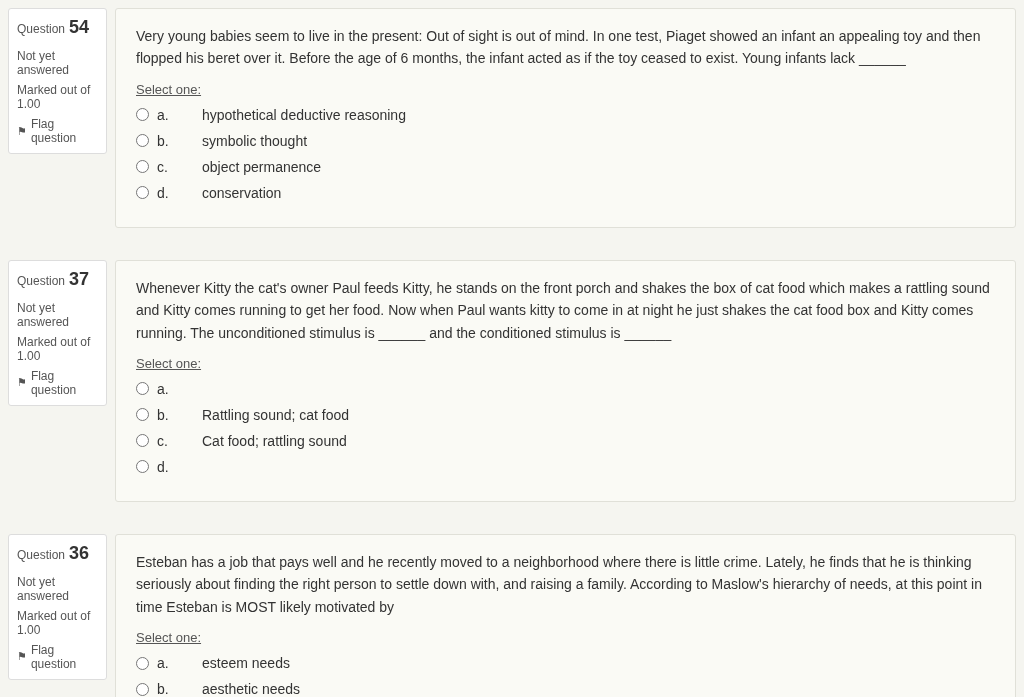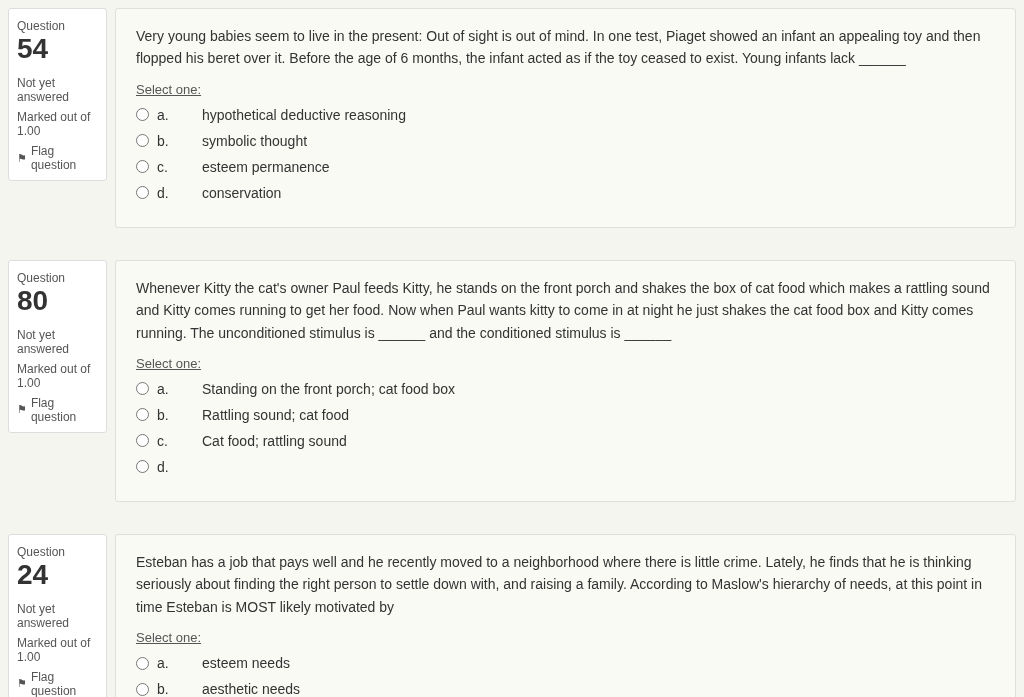--- a/index.html
+++ b/index.html
@@ -28,21 +28,21 @@
       border-radius: 3px;
       padding: 8px;
       margin-bottom: 8px;
     }
     .question-label {
       font-size: 12px;
       color: #555;
       text-align: right;
     }
     .question-number {
-      font-size: 28px;
+      font-size: 18px;
       font-weight: bold;
       color: #333;
     }
     .not-answered {
       font-size: 12px;
       color: #555;
       margin-top: 11px;
     }
     .marked-out {
       font-size: 12px;
@@ -147,56 +147,55 @@
               <span class="option-text">hypothetical deductive reasoning</span>
             </li>
             <li class="option-item">
               <input type="radio" name="q54" style="">
               <span class="option-letter">b.</span>
               <span class="option-text">symbolic thought</span>
             </li>
             <li class="option-item">
               <input type="radio" name="q54" style="">
               <span class="option-letter">c.</span>
-              <span class="option-text">esteem permanence</span>
+              <span class="option-text">object permanence</span>
             </li>
             <li class="option-item">
               <input type="radio" name="q54" style="">
               <span class="option-letter">d.</span>
               <span class="option-text">conservation</span>
             </li>
           </ul>
         </div>
       </div>
     </div>
 
     <div class="question-row">
       <div class="sidebar">
         <div class="sidebar-card">
           <div>
             <span class="question-label">Question</span>
-            <span class="question-number">80</span>
+            <span class="question-number">37</span>
           </div>
           <div class="not-answered">Not yet answered</div>
           <div class="marked-out">Marked out of 1.00</div>
           <div class="flag-question">
             <span class="flag-icon">⚑</span>
             <span>Flag question</span>
           </div>
         </div>
       </div>
       <div class="main-content">
         <div class="question-block">
           <p class="question-text">Whenever Kitty the cat's owner Paul feeds Kitty, he stands on the front porch and shakes the box of cat food which makes a rattling sound and Kitty comes running to get her food.  Now when Paul wants kitty to come in at night he just shakes the cat food box and Kitty comes running. The unconditioned stimulus is ______ and the conditioned stimulus is ______</p>
           <div class="select-one-label">Select one:</div>
           <ul class="options-list">
             <li class="option-item">
               <input type="radio" name="q55" style="">
               <span class="option-letter">a.</span>
-              <span class="option-text">Standing on the front porch; cat food box</span>
             </li>
             <li class="option-item">
               <input type="radio" name="q55" style="">
               <span class="option-letter">b.</span>
               <span class="option-text">Rattling sound; cat food</span>
             </li>
             <li class="option-item">
               <input type="radio" name="q55" style="">
               <span class="option-letter">c.</span>
               <span class="option-text">Cat food; rattling sound</span>
@@ -208,21 +207,21 @@
           </ul>
         </div>
       </div>
     </div>
 
     <div class="question-row">
       <div class="sidebar">
         <div class="sidebar-card">
           <div>
             <span class="question-label">Question</span>
-            <span class="question-number">24</span>
+            <span class="question-number">36</span>
           </div>
           <div class="not-answered">Not yet answered</div>
           <div class="marked-out">Marked out of 1.00</div>
           <div class="flag-question">
             <span class="flag-icon">⚑</span>
             <span>Flag question</span>
           </div>
         </div>
       </div>
       <div class="main-content">

